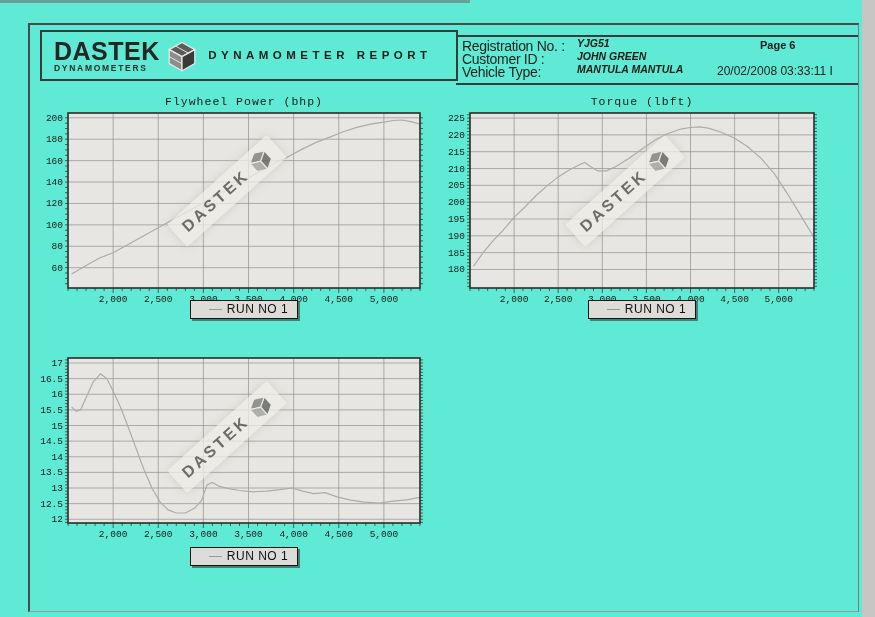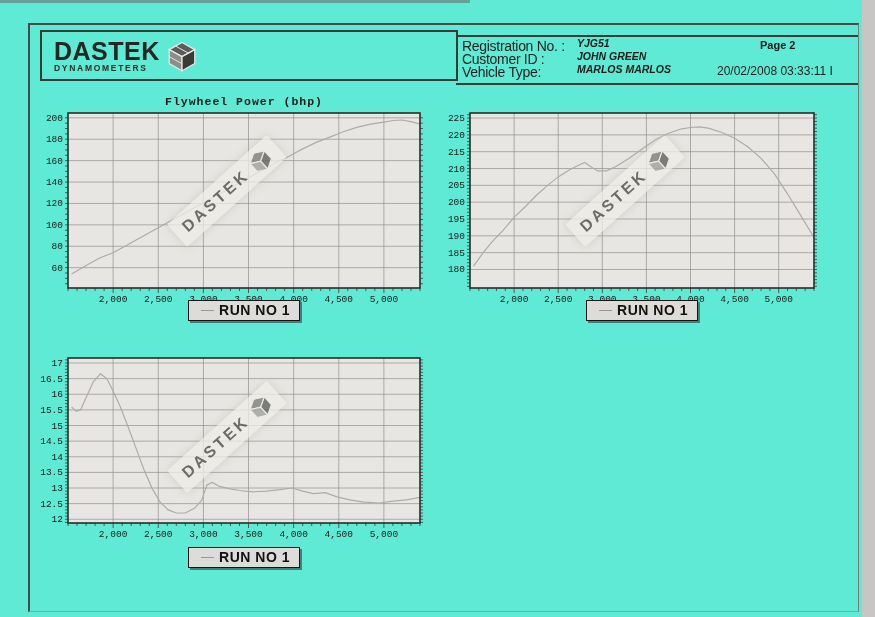--- a/index.html
+++ b/index.html
@@ -34,21 +34,21 @@
   
   .info-top-line{position:absolute;left:456px;top:35px;width:402px;border-top:2px solid #3a3a38;}
   .info-bottom-line{position:absolute;left:456px;top:83px;width:402px;border-top:2px solid #3a3a38;}
   .info-label{position:absolute;left:462px;font-size:14px;letter-spacing:-.3px;color:#1f1f1d;white-space:nowrap;}
   .info-value{position:absolute;left:536px;font-size:10.5px;font-weight:bold;font-style:italic;color:#1b1b19;white-space:nowrap;margin-left:41px;}
   .page-num{position:absolute;left:760px;top:39px;font-size:11px;font-weight:bold;color:#1b1b19;}
   .datetime{position:absolute;left:717px;top:64px;font-size:12px;color:#222220;white-space:nowrap;}
   
   .chart-title{
     position:absolute;text-align:center;
-    font-family:"Liberation Mono",monospace;font-weight:bold;
+    font-family:"Liberation Mono",monospace;font-weight:normal;
     font-size:11.5px;letter-spacing:1px;color:#1b1b19;white-space:nowrap;
   }
   #title0{left:68px;top:95px;width:352px;}
   #title1{left:470px;top:95px;width:344px;}
   #title2{left:68px;top:343px;width:352px;}
   .chart-svg{position:absolute;}
   .plotbg{fill:#e7e6e2;}
   .grid{stroke:#8f8f8d;stroke-width:.7;}
   .mtick{stroke:#3c3c3a;stroke-width:.8;}
   .curve{fill:none;stroke:#adacaa;stroke-width:1.2;}
@@ -71,22 +71,22 @@
   #wm2{left:160px;top:422px;}
   
   .legend{position:absolute;display:flex;justify-content:center;}
   #legend0{left:68px;top:300px;width:352px;}
   #legend1{left:470px;top:300px;width:344px;}
   #legend2{left:68px;top:547px;width:352px;}
   .legend-btn{
     display:inline-flex;align-items:center;gap:5px;
     background:#dddcd8;border:1.5px solid #141412;
     box-shadow:2px 2px 0 rgba(55,55,53,.6);
-    padding:1px 9px 2px 12px;
-    font-size:14px;font-weight:bold;color:#111;letter-spacing:.5px;white-space:nowrap;
+    padding:1px 9px 2px 18px;
+    font-size:12px;font-weight:normal;color:#111;letter-spacing:.5px;white-space:nowrap;
   }
   .legend-line{width:13px;height:0;border-top:1.5px solid #979795;}
 </style>
 </head>
 <body>
 
 <div class="page">
   <div class="scan-smudge"></div>
   <div class="page-border"></div>
 
@@ -96,35 +96,37 @@
       <div class="logo-sub">DYNAMOMETERS</div>
     </div>
     <svg class="cube" width="32" height="32" viewBox="0 0 100 100">
       <polygon points="50,8 90,30 50,52 10,30" fill="#5b5b59" stroke="#e8e7e3" stroke-width="4"></polygon>
       <polygon points="10,30 50,52 50,96 10,74" fill="#8d8d8b" stroke="#e8e7e3" stroke-width="4"></polygon>
       <polygon points="90,30 50,52 50,96 90,74" fill="#3a3a38" stroke="#e8e7e3" stroke-width="4"></polygon>
       <line x1="30" y1="19" x2="70" y2="41" stroke="#e8e7e3" stroke-width="3"></line>
       <line x1="10" y1="52" x2="50" y2="74" stroke="#e8e7e3" stroke-width="3"></line>
     </svg>
     <div class="hdr-center">
+      <div class="hdr-line2">DYNAMOMETER REPORT</div>
     </div>
   </div>
 
   <div class="info-top-line"></div>
   <div class="info-bottom-line"></div>
   <span class="info-label" style="top:38px">Registration No. :</span>
   <span class="info-value" style="top:37px">YJG51</span>
   <span class="info-label" style="top:51px">Customer ID :</span>
   <span class="info-value" style="top:50px">JOHN GREEN</span>
   <span class="info-label" style="top:64px">Vehicle Type:</span>
-  <span class="info-value" style="top:63px">MARLOS MARLOS</span>
-  <div class="page-num">Page 2</div>
+  <span class="info-value" style="top:63px">MANTULA MANTULA</span>
+  <div class="page-num">Page 6</div>
   <div class="datetime">20/02/2008 03:33:11 I</div>
 
   <div class="chart-title" id="title0">Flywheel Power (bhp)</div>
+  <div class="chart-title" id="title1">Torque (lbft)</div>
 
   <svg class="chart-svg" width="412" height="213" style="left: 22px; top: 105px;">
       <rect x="46" y="8" width="352" height="175" class="plotbg"></rect>
       <g>
         <line x1="91.12820512820512" y1="8" x2="91.12820512820512" y2="183" class="grid"></line>
         <line x1="136.25641025641025" y1="8" x2="136.25641025641025" y2="183" class="grid"></line>
         <line x1="181.3846153846154" y1="8" x2="181.3846153846154" y2="183" class="grid"></line>
         <line x1="226.5128205128205" y1="8" x2="226.5128205128205" y2="183" class="grid"></line>
         <line x1="271.64102564102564" y1="8" x2="271.64102564102564" y2="183" class="grid"></line>
         <line x1="316.7692307692308" y1="8" x2="316.7692307692308" y2="183" class="grid"></line>

